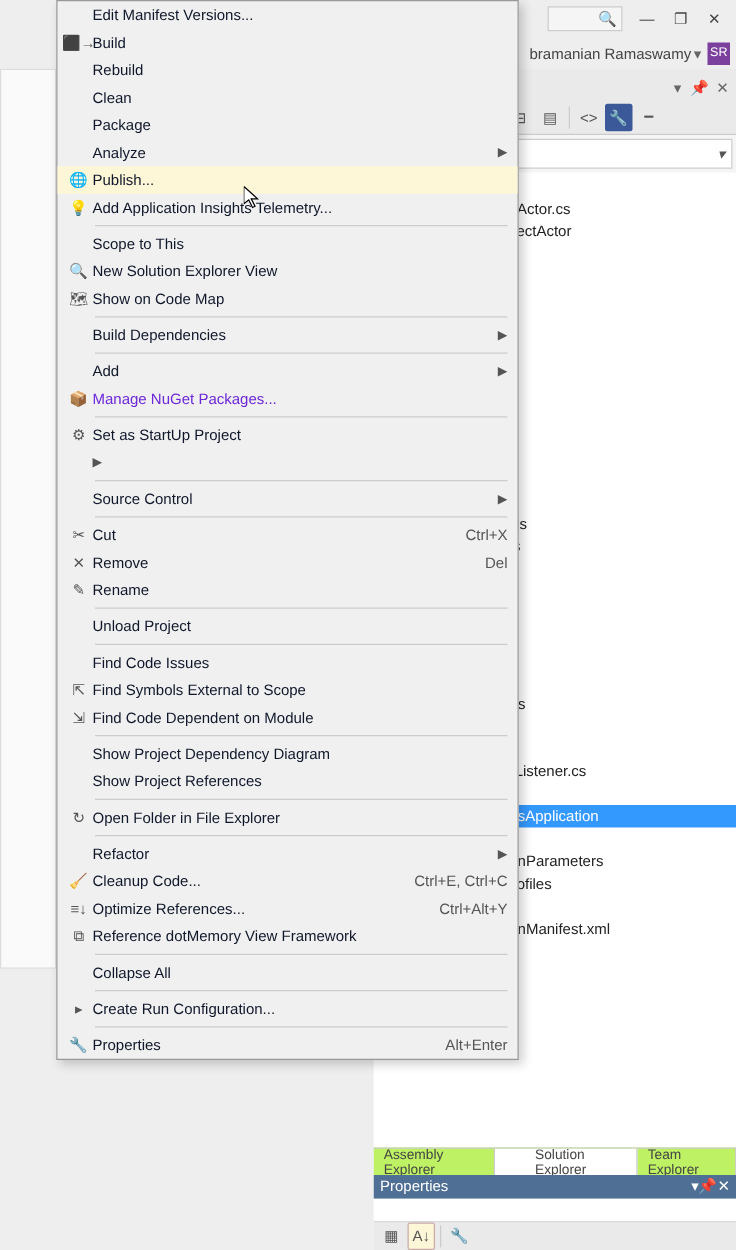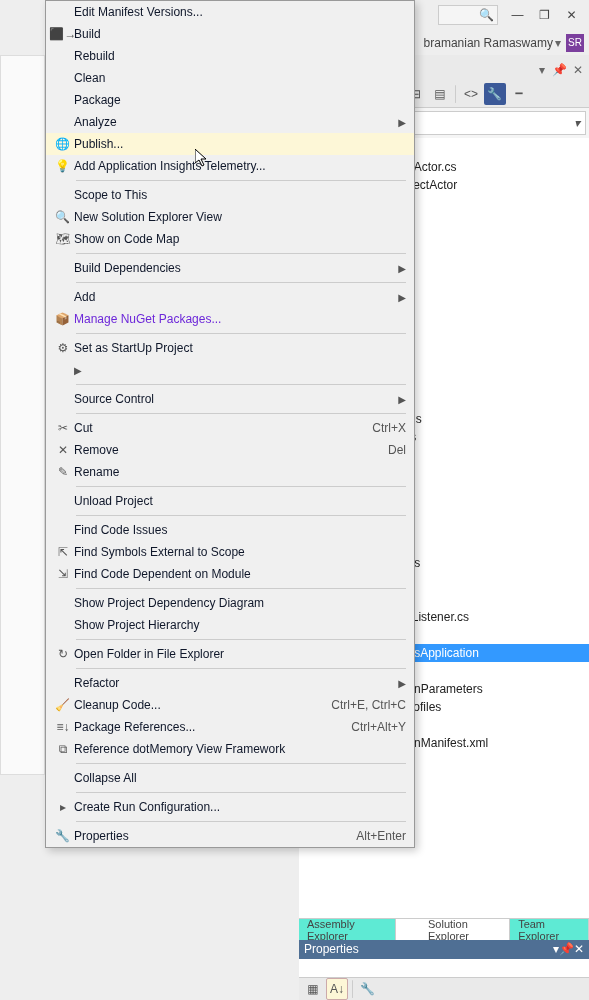--- a/index.html
+++ b/index.html
@@ -36,21 +36,21 @@
     .searchbox .sp { flex: 1; }
     .tree { flex: 1; overflow: auto; background: #fff; padding: 2px 0; }
     .tree-node { display: flex; align-items: center; height: 18px; padding-left: 4px; color: #222; white-space: nowrap; }
     .tree-node .exp { width: 12px; color: #666; font-size: 9px; display:inline-block; text-align:center; }
     .tree-node .nic { width: 16px; display:inline-flex; justify-content:center; color:#c9a227; }
     .tree-node .nic.cs { color:#4a8; }
     .tree-node .nic.sln { color:#7b3f9d; }
     .tree-node .nic.xml { color:#888; }
     .tree-node.selected { background: #3399ff; color: #fff; }
     .tree-node.selected .nic { color: #fff; }
-    .tabs-bottom { height: 22px; background: #5eead4; display: flex; align-items: stretch; border-top: 1px solid #ccc; }
+    .tabs-bottom { height: 22px; background: #bef264; display: flex; align-items: stretch; border-top: 1px solid #ccc; }
     .tab { padding: 0 8px; display: flex; align-items: center; font-size: 11px; border-right: 1px solid #ccc; color: #444; cursor:pointer; }
     .tab.active { background: #fff; padding-left: 32px; }
 
     .props-panel { height: 60px; display: flex; flex-direction: column; }
     .props-header { height: 20px; background: #4f6f94; color: #fff; display: flex; align-items: center; padding: 0 5px; font-size: 11px; }
     .props-header .spacer { flex:1; }
     .props-combo { height: 20px; border-bottom: 1px solid #ccc; background: #fff; }
     .props-toolbar { height: 24px; background: #eaeaea; display: flex; align-items: center; padding: 0 3px; gap:2px; }
 
     .right-yellow { position:absolute; right:5px; top:86px; width:14px; height:16px; background:#f3e24d; border:1px solid #caa; }
@@ -197,41 +197,41 @@
       <span class="icon-col">⇲</span>
       <span class="label">Find Code Dependent on Module</span>
     </div>
     <div class="sep"></div>
     <div class="item">
       <span class="icon-col"></span>
       <span class="label">Show Project Dependency Diagram</span>
     </div>
     <div class="item">
       <span class="icon-col"></span>
-      <span class="label">Show Project Hierarchy</span>
+      <span class="label">Show Project References</span>
     </div>
     <div class="sep"></div>
     <div class="item">
       <span class="icon-col">↻</span>
       <span class="label">Open Folder in File Explorer</span>
     </div>
     <div class="sep"></div>
     <div class="item">
       <span class="icon-col"></span>
       <span class="label">Refactor</span>
       <span class="arrow">▶</span>
     </div>
     <div class="item">
       <span class="icon-col">🧹</span>
       <span class="label">Cleanup Code...</span>
       <span class="shortcut">Ctrl+E, Ctrl+C</span>
     </div>
     <div class="item">
       <span class="icon-col">≡↓</span>
-      <span class="label">Package References...</span>
+      <span class="label">Optimize References...</span>
       <span class="shortcut">Ctrl+Alt+Y</span>
     </div>
     <div class="item">
       <span class="icon-col">⧉</span>
       <span class="label">Reference dotMemory View Framework</span>
     </div>
     <div class="sep"></div>
     <div class="item">
       <span class="icon-col"></span>
       <span class="label">Collapse All</span>

